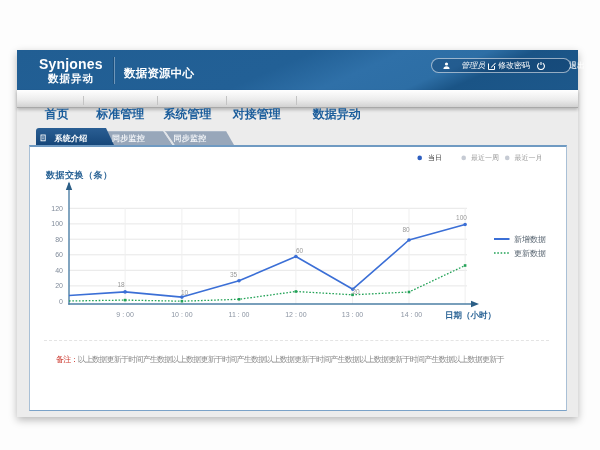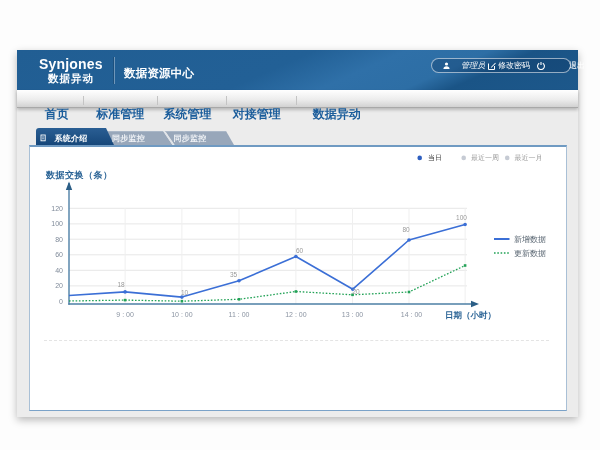--- a/index.html
+++ b/index.html
@@ -77,20 +77,21 @@
       <path d="M0,17 L0,3 Q0,0 3,0 L70,0 L78,17 Z" fill="url(#tg)"></path>
     <rect x="5" y="7" width="4.2" height="5.8" fill="none" stroke="#fff" stroke-width="0.9"></rect>
       <line x1="6" y1="9" x2="8.2" y2="9" stroke="#fff" stroke-width="0.7"></line>
       <line x1="6" y1="10.8" x2="8.2" y2="10.8" stroke="#fff" stroke-width="0.7"></line>
     <text x="35" y="13" fill="#fff" font-size="8" font-weight="bold" text-anchor="middle" letter-spacing="0.3">系统介绍</text>
     <text x="92.5" y="13" fill="#eef1f5" font-size="8" font-weight="bold" text-anchor="middle" letter-spacing="0.3">同步监控</text>
     <text x="154" y="13" fill="#eef1f5" font-size="8" font-weight="bold" text-anchor="middle" letter-spacing="0.3">同步监控</text>
   </svg>
   <div class="card">
     <div class="dashsep"></div>
+    <div class="note"><b>备注：</b>以上数据更新于时间产生数据以上数据更新于时间产生数据以上数据更新于时间产生数据以上数据更新于时间产生数据以上数据更新于</div>
   </div>
   <svg style="position:absolute;left:13px;top:97px;" width="535" height="200" viewBox="0 0 535 200">
 
     <circle cx="389.7" cy="10.9" r="2.3" fill="#2e5fc0"></circle>
     <text x="398" y="13.4" font-size="7" fill="#3a3a3a">当日</text>
     <circle cx="433.7" cy="10.9" r="2.3" fill="#c6cbd4"></circle>
     <text x="441" y="13.4" font-size="7" fill="#999">最近一周</text>
     <circle cx="477.2" cy="10.9" r="2.3" fill="#c6cbd4"></circle>
     <text x="484.5" y="13.4" font-size="7" fill="#999">最近一月</text>
 

